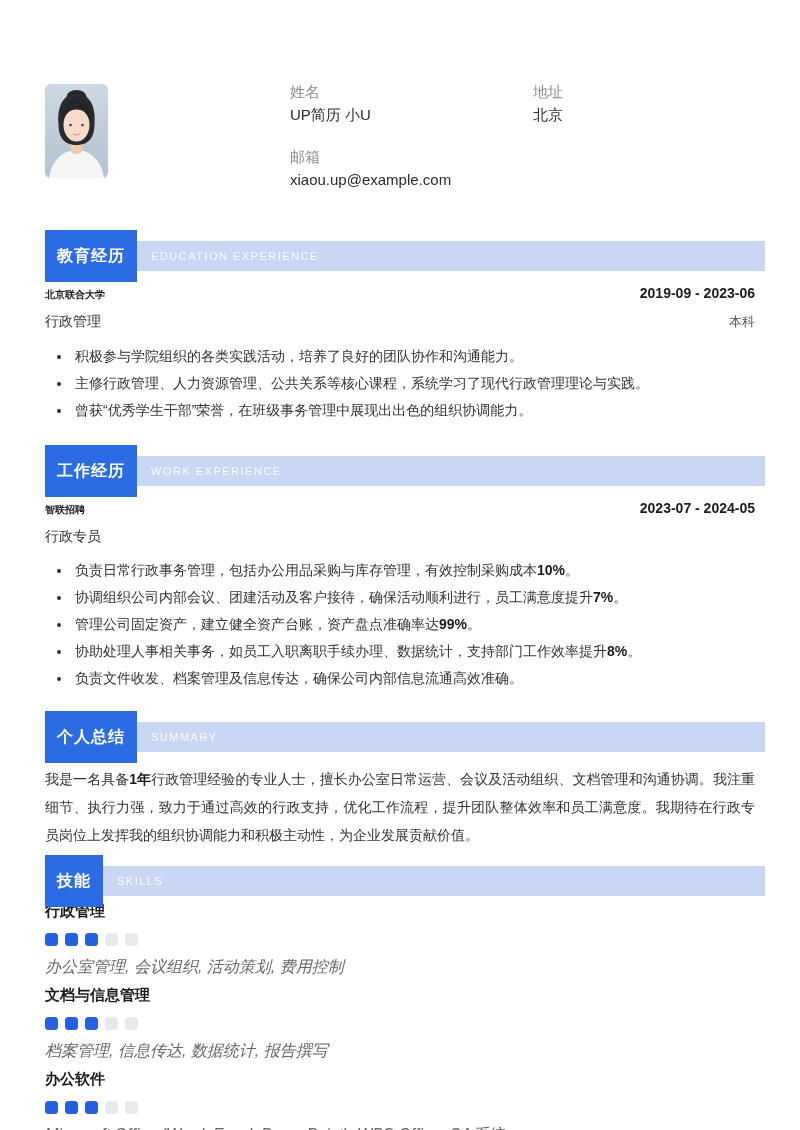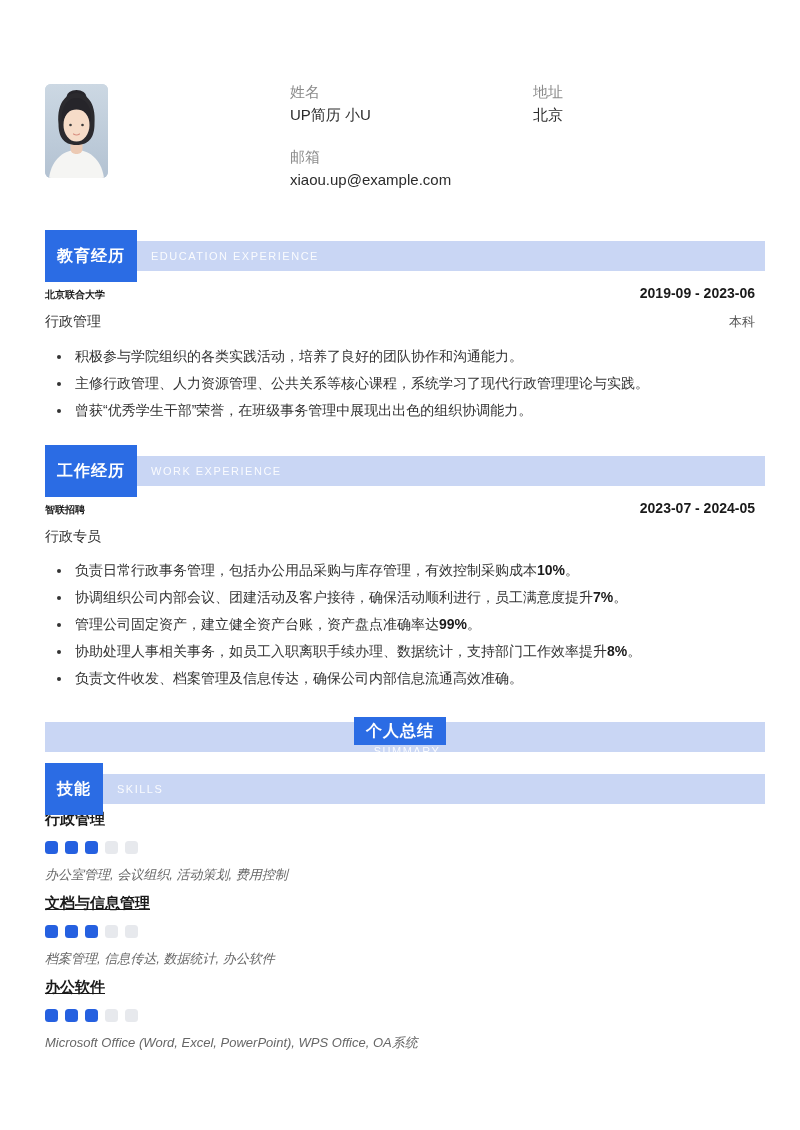--- a/index.html
+++ b/index.html
@@ -36,21 +36,21 @@
     background:#2b6ce4; color:#fff; font-size:16px; font-weight:bold;
     display:flex; align-items:center; letter-spacing:1px;
   }
   .sec-en {
     position:relative; z-index:1; margin-left:14px;
     color:rgba(255,255,255,0.9); font-size:11px; letter-spacing:1.5px; font-weight:500;
   }
 
   .mt-edu { margin-top:47px; }
   .mt-sec { margin-top:27px; }
-  .mt-sum { margin-top:25px;flex-direction:column; }
+  .mt-sum { margin-top:25px; }
   .mt-skl { margin-top:12px; }
 
   
   .entry-head { margin-top:6px; display:flex; justify-content:space-between; align-items:baseline; }
   .entry-title { font-size:10px; font-weight:bold; color:#1a1a1a; line-height:22px;font-family:Liberation Serif, serif; }
   .entry-date  { font-size:14px; font-weight:bold; color:#1a1a1a; line-height:22px; }
   .entry-sub   { margin-top:5px; display:flex; justify-content:space-between; align-items:baseline; }
   .entry-role  { font-size:14px; color:#333; line-height:20px; }
   .entry-degree{ font-size:13px; color:#555; line-height:20px; }
 
@@ -65,25 +65,25 @@
   }
   ul.bullets b { font-weight:bold; color:#1a1a1a; }
 
   
   .summary-text { margin-top:8px; font-size:14px; color:#333; line-height:28px; text-align:justify; }
   .summary-text b { color:#1a1a1a; }
 
   
   .skill-item .skill-name { font-size:15px; font-weight:bold; color:#1a1a1a; line-height:20px; }
   .skill-item:first-of-type .skill-name { margin-top:8px; }
-  .skill-item + .skill-item .skill-name { margin-top:10px;text-decoration:underline; }
+  .skill-item + .skill-item .skill-name { margin-top:10px; }
   .skill-rating { margin-top:12px; display:flex; gap:7px; height:13px; }
   .skill-rating .sq { width:13px; height:13px; border-radius:3.5px; background:#e7e9ed; }
   .skill-rating .sq.filled { background:#2560e0; }
-  .skill-detail { margin-top:12px; font-size:13px; font-style:italic; color:#666; line-height:17px; }
+  .skill-detail { margin-top:12px; font-size:16px; font-style:italic; color:#666; line-height:17px; }
 </style>
 </head>
 <body>
 
 <div class="page">
 
   <div class="profile">
     <div class="photo">
       <svg viewBox="0 0 63 94">
         <defs>
@@ -157,20 +157,21 @@
     <li><span>管理公司固定资产，建立健全资产台账，资产盘点准确率达</span><b>99%</b><span>。</span></li>
     <li><span>协助处理人事相关事务，如员工入职离职手续办理、数据统计，支持部门工作效率提升</span><b>8%</b><span>。</span></li>
     <li><span>负责文件收发、档案管理及信息传达，确保公司内部信息流通高效准确。</span></li>
   </ul>
 
   <div class="sec-header mt-sum">
     <div class="sec-bar"></div>
     <div class="sec-badge">个人总结</div>
     <div class="sec-en">SUMMARY</div>
   </div>
+  <p class="summary-text"><span>我是一名具备</span><b>1年</b><span>行政管理经验的专业人士，擅长办公室日常运营、会议及活动组织、文档管理和沟通协调。我注重细节、执行力强，致力于通过高效的行政支持，优化工作流程，提升团队整体效率和员工满意度。我期待在行政专员岗位上发挥我的组织协调能力和积极主动性，为企业发展贡献价值。</span></p>
 
   <div class="sec-header mt-skl">
     <div class="sec-bar"></div>
     <div class="sec-badge">技能</div>
     <div class="sec-en">SKILLS</div>
   </div>
 
   <div class="skill-item">
     <div class="skill-name">行政管理</div>
     <div class="skill-rating">
@@ -184,21 +185,21 @@
   </div>
   <div class="skill-item">
     <div class="skill-name">文档与信息管理</div>
     <div class="skill-rating">
         <span class="sq filled"></span>
         <span class="sq filled"></span>
         <span class="sq filled"></span>
         <span class="sq"></span>
         <span class="sq"></span>
       </div>
-    <div class="skill-detail">档案管理, 信息传达, 数据统计, 办公软件</div>
+    <div class="skill-detail">档案管理, 信息传达, 数据统计, 报告撰写</div>
   </div>
   <div class="skill-item">
     <div class="skill-name">办公软件</div>
     <div class="skill-rating">
         <span class="sq filled"></span>
         <span class="sq filled"></span>
         <span class="sq filled"></span>
         <span class="sq"></span>
         <span class="sq"></span>
       </div>

